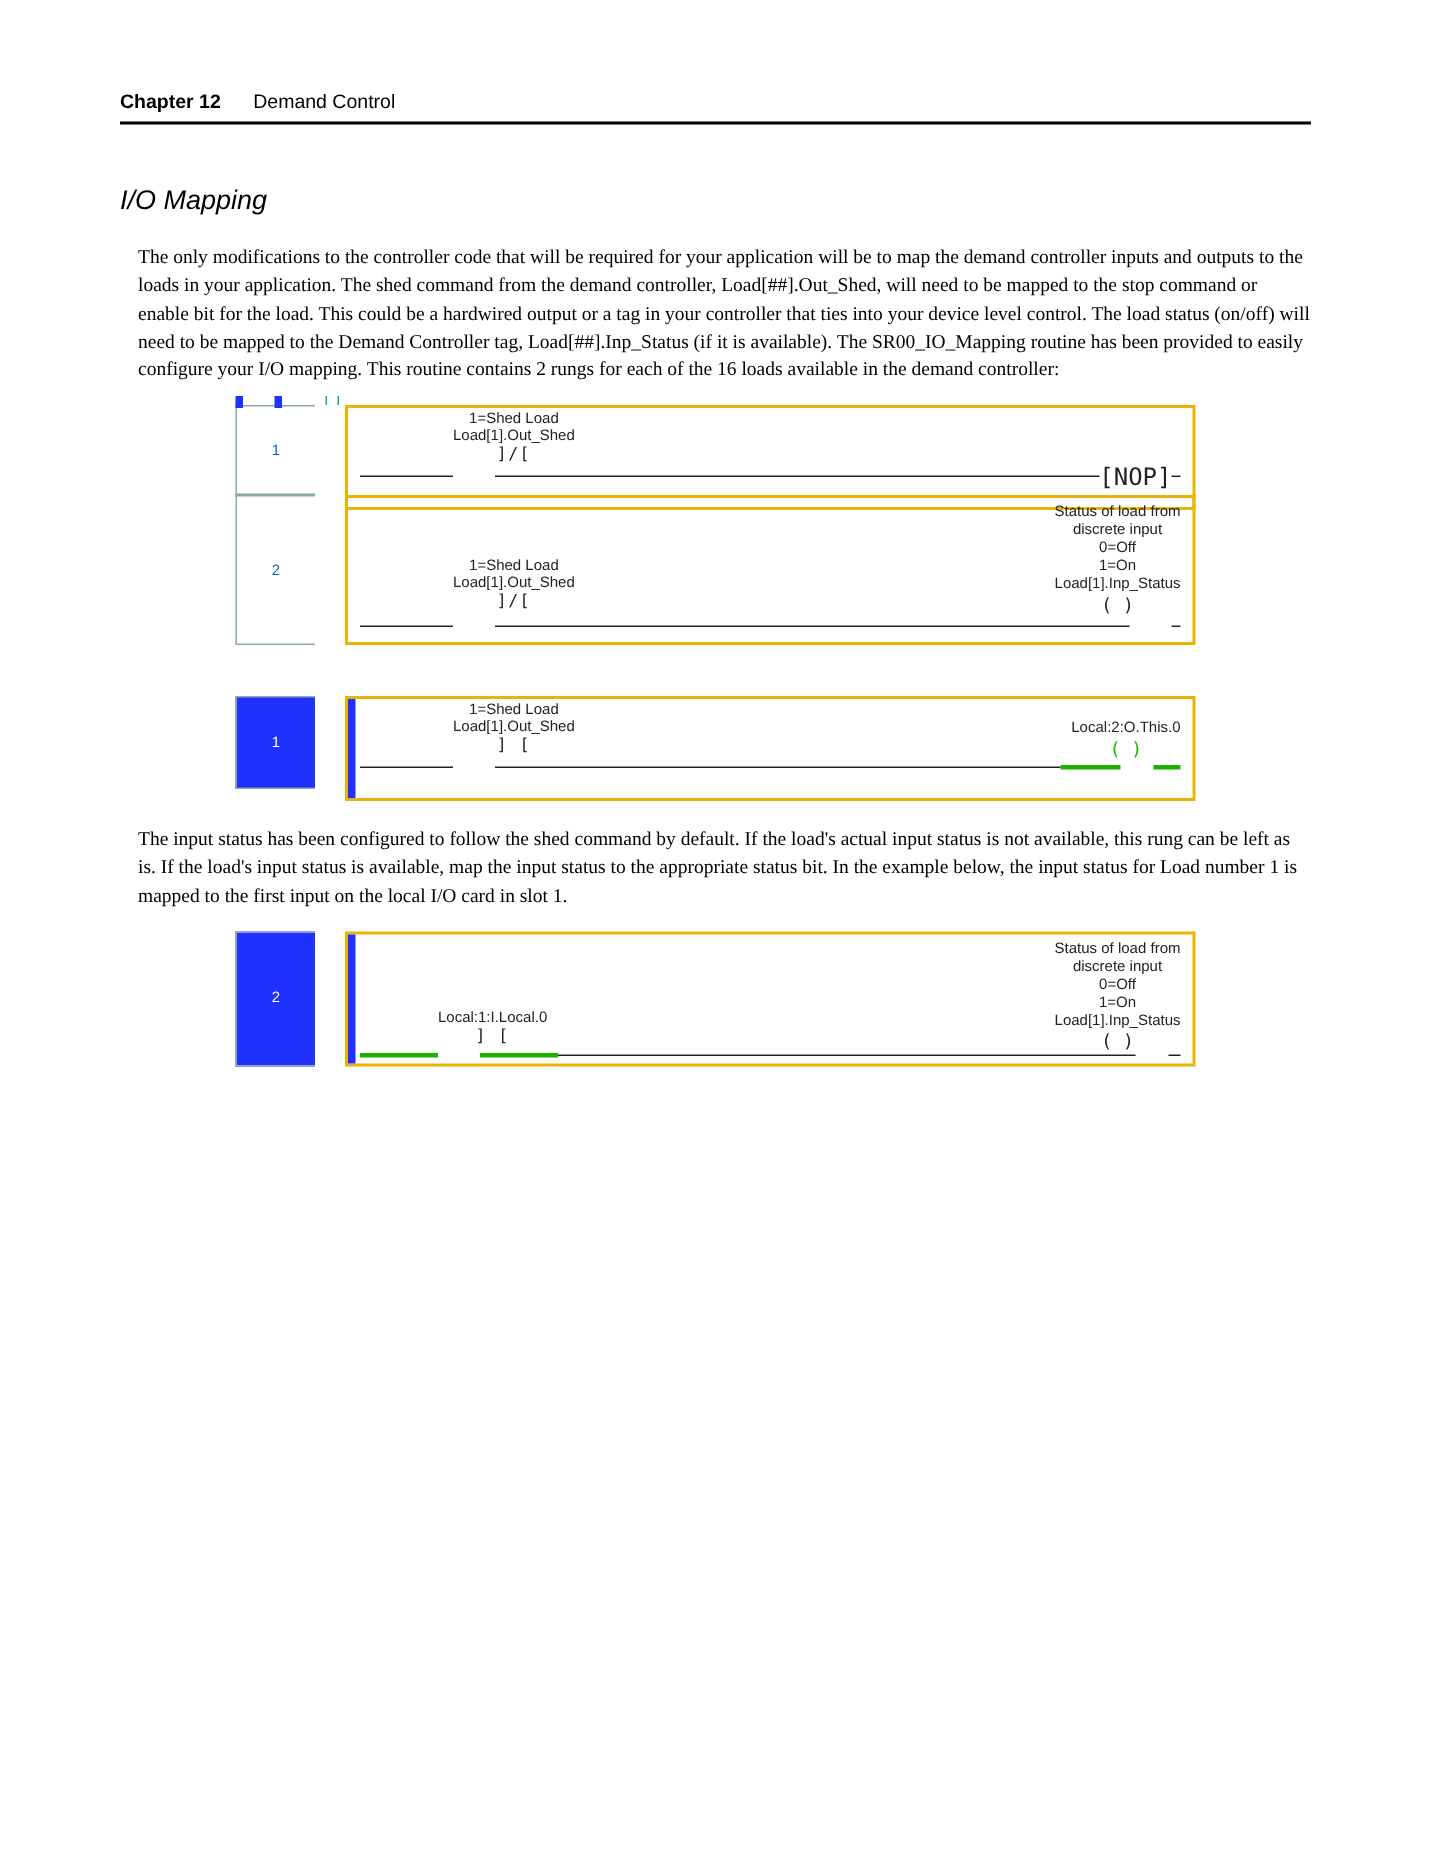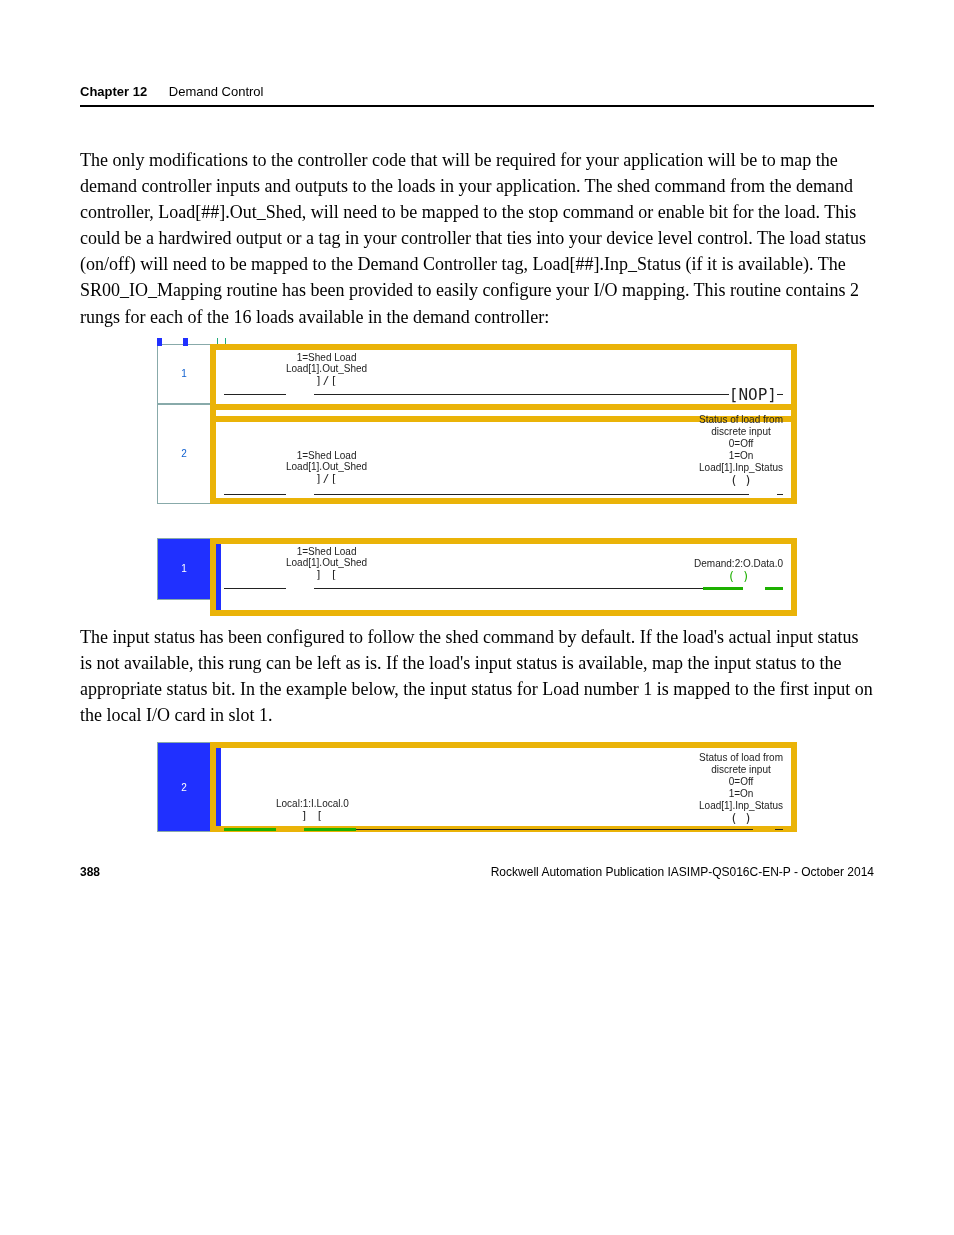--- a/index.html
+++ b/index.html
@@ -5,42 +5,42 @@
   body{
     margin:0;
     background:#fff;
     font-family:Georgia,"Times New Roman",serif;
     color:#000;
   }
   .page{
     width:954px;
     height:915px;
     box-sizing:border-box;
-    padding:84px 80px 30px 80px;
+    padding:60px 80px 30px 80px;
     position:relative;
   }
   .running-head{
     font-family:Arial,Helvetica,sans-serif;
     font-size:13px;
     border-bottom:2px solid #000;
     padding-bottom:6px;
     margin-bottom:40px;
   }
   .running-head .chap{font-weight:700;margin-right:18px;}
   .sect-title{
     font-family:Arial,Helvetica,sans-serif;
     font-style:italic;
     font-size:18px;
     margin:0 0 18px 0;
     font-weight:400;
   }
   .body-text{
-    font-size:18px;
+    font-size:13px;
     line-height:1.45;
-    margin:0 0 14px 0;
+    margin:0 0 14px 12px;
     text-align:left;
   }
   
   .ladder{
     margin:0 auto 24px auto;
     border:none;
     width:640px;
     font-family:Arial,Helvetica,sans-serif;
     font-size:10px;
     color:#222;
@@ -50,24 +50,25 @@
   .rung-num-col{
     width:52px;
     border:1px solid #8aa;
     border-right:none;
     display:flex;align-items:center;justify-content:center;
     color:#1060d0;
   }
   .rung-num-col.sel{background:#2030ff;color:#fff;}
   .rung-body{
     flex:1;
-    border:6px solid #eab308;
+    border:2px solid #eab308;
     position:relative;
     min-height:58px;
     padding:4px 6px 4px 6px;
+    margin-left:20px;
   }
   .rail{position:absolute;top:0;bottom:0;width:2px;background:#163;}
   .rail.l{left:0;}
   .rail.blue{background:#2030ff;width:5px;}
   
   .xio,.xic{
     display:inline-block;width:28px;text-align:center;font-family:monospace;font-size:11px;
     letter-spacing:1px;
   }
   .xio::before{content:"]/[";}
@@ -101,20 +102,21 @@
 </head>
 <body>
 
 <div class="page">
 
   <div class="running-head">
     <span class="chap">Chapter 12</span>
     <span>Demand Control</span>
   </div>
 
+  <h2 class="sect-title">I/O Mapping</h2>
 
   <p class="body-text">The only modifications to the controller code that will be required for your application will be to map the demand controller inputs and outputs to the loads in your application. The shed command from the demand controller, Load[##].Out_Shed, will need to be mapped to the stop command or enable bit for the load. This could be a hardwired output or a tag in your controller that ties into your device level control. The load status (on/off) will need to be mapped to the Demand Controller tag, Load[##].Inp_Status (if it is available). The SR00_IO_Mapping routine has been provided to easily configure your I/O mapping. This routine contains 2 rungs for each of the 16 loads available in the demand controller:</p>
 
   <div class="ladder" style="height:170px;">
     <div class="ticks">
       <span class="tick blue" style="left:0;"></span>
       <span class="tick blue" style="left:26px;"></span>
       <span class="tick" style="left:60px;"></span>
       <span class="tick" style="left:68px;"></span>
     </div>
@@ -169,21 +171,21 @@
     <div class="rung-row" style="height:62px;">
       <div class="rung-num-col sel">1</div>
       <div class="rung-body">
         <span class="rail blue l"></span>
         <div class="half-top" style="left:70px;">
           <span>1=Shed Load</span>
           <span>Load[1].Out_Shed</span>
           <span class="xic"></span>
         </div>
         <div class="right-block" style="top:14px;">
-          <span>Demand:2:O.Data.0</span>
+          <span>Local:2:O.This.0</span>
           <span class="coil" style="color:#1db000;"></span>
         </div>
         <div class="instr-row" style="top:36px;">
           <span class="wire" style="max-width:62px;"></span>
           <span style="width:28px;"></span>
           <span class="wire"></span>
           <span class="wire green" style="max-width:40px;"></span>
           <span style="width:22px;"></span>
           <span class="wire green" style="max-width:18px;"></span>
         </div>
@@ -215,17 +217,13 @@
           <span style="width:28px;"></span>
           <span class="wire green" style="max-width:52px;"></span>
           <span class="wire"></span>
           <span style="width:22px;"></span>
           <span class="wire" style="max-width:8px;"></span>
         </div>
       </div>
     </div>
   </div>
 
-  <div class="footer">
-    <span class="pn">388</span>
-    <span>Rockwell Automation Publication IASIMP-QS016C-EN-P - October 2014</span>
-  </div>
 </div>
 
 </body></html>

